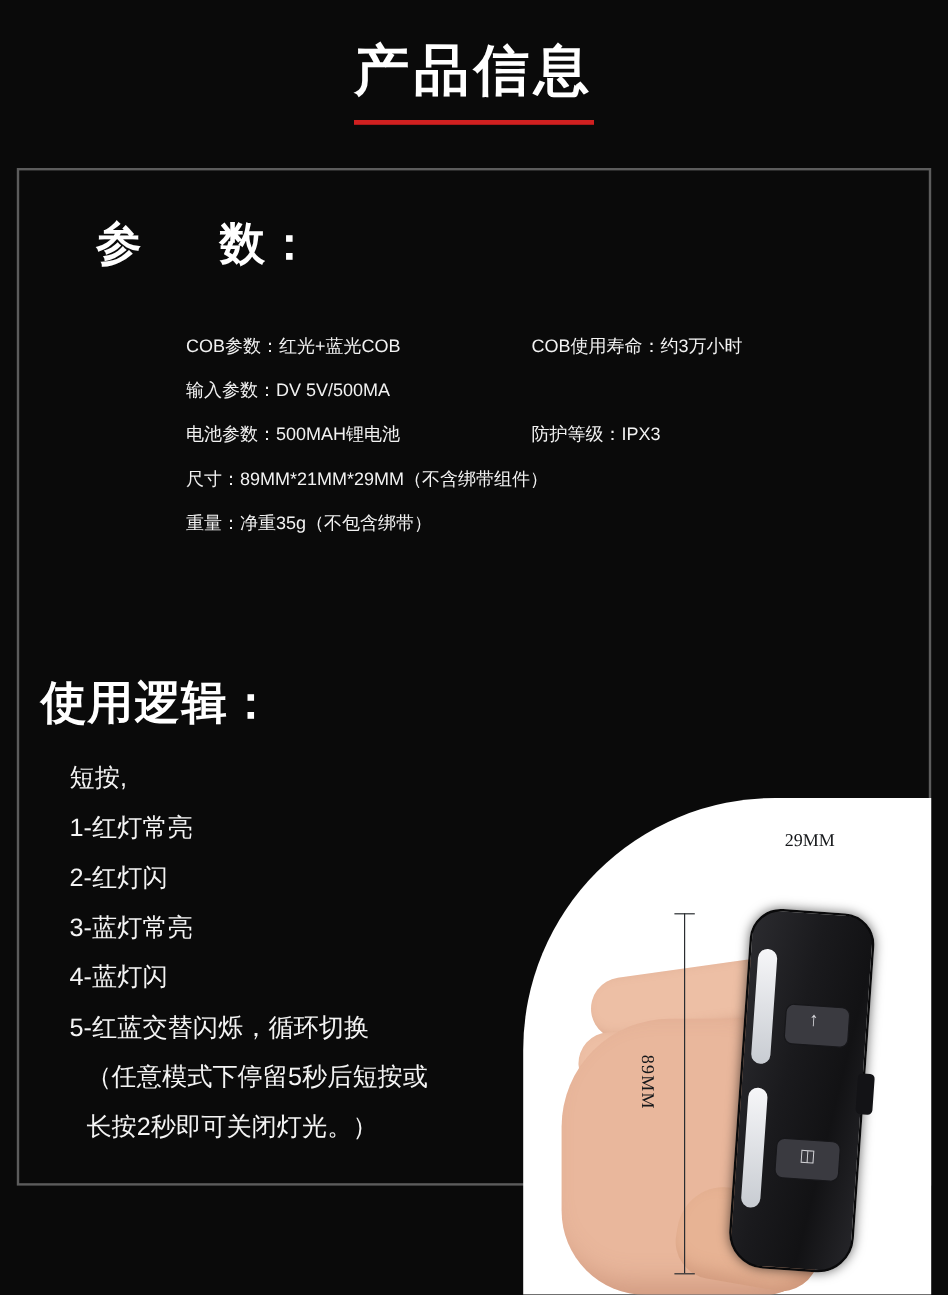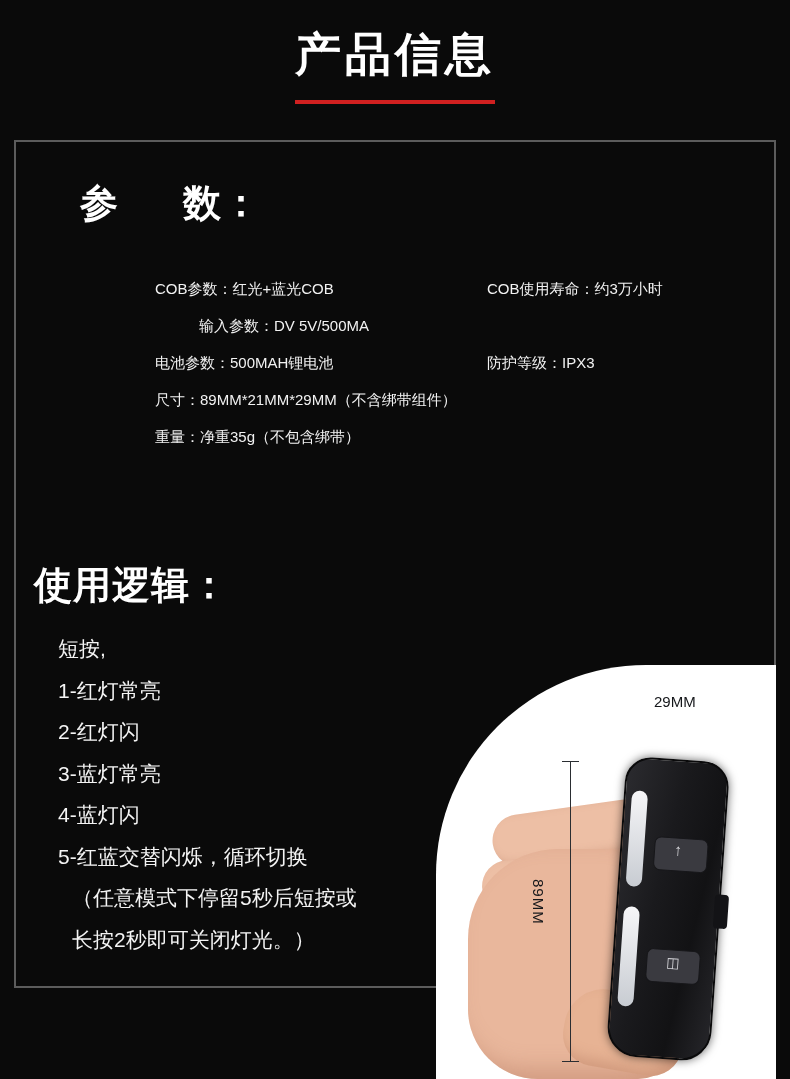--- a/index.html
+++ b/index.html
@@ -23,21 +23,20 @@
     position: absolute;
     top: 28px; left: 0; right: 0;
     text-align: center;
   }
   .title {
     color: #ffffff;
     font-size: 46px;
     font-weight: bold;
     letter-spacing: 4px;
     line-height: 60px;
-    font-family: Liberation Mono, monospace;
   }
   .title-underline {
     width: 200px;
     height: 4px;
     background: #d02020;
     margin: 12px auto 0 auto;
   }
 
   
   .frame {
@@ -81,21 +80,20 @@
     display: flex;
     align-items: flex-start;
     margin-bottom: 11px;
   }
   .params-col-left {
     width: 288px;
     flex: 0 0 288px;
   }
   .params-col-right {
     flex: 1 1 auto;
-    margin-left: 44px;
   }
   .ptext {
     color: #f2f2f2;
     font-size: 15px;
     line-height: 26px;
     white-space: nowrap;
   }
   .params-row-wide .ptext { white-space: nowrap; }
 
   
@@ -227,21 +225,21 @@
     color: #d6d6da;
     font-size: 14px;
     line-height: 14px;
   }
 
   
   .dim-label {
     position: absolute;
     color: #15171a;
     font-size: 15px;
-    font-family: Liberation Sans, sans-serif;
+    font-family: Liberation Serif, serif;
   }
   .dim-29 { left: 238px; top: 114px; }
   .dim-89 {
     left: 114px;
     top: 300px;
     writing-mode: vertical-rl;
     text-orientation: mixed;
     letter-spacing: 1px;
   }
   .dim-line-v {

